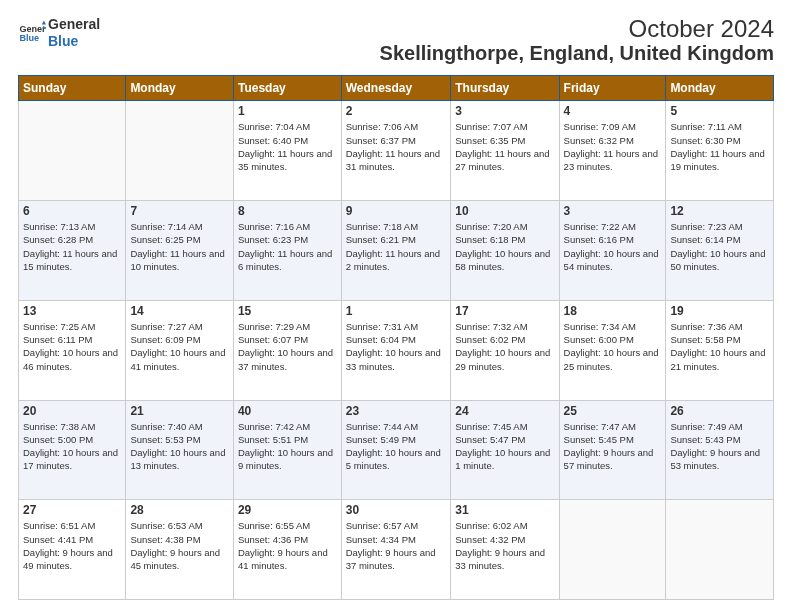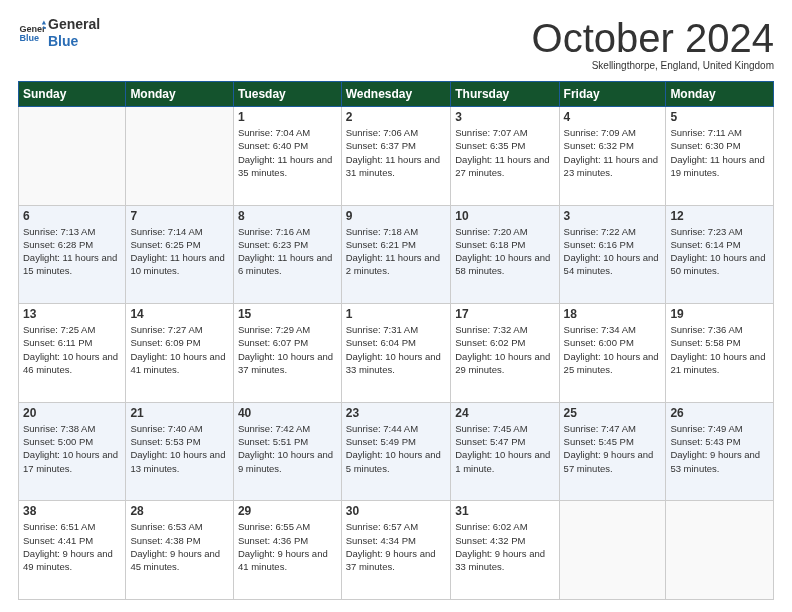--- a/index.html
+++ b/index.html
@@ -29,37 +29,37 @@
       gap: 2px;
     }
     .logo-icon {
       width: 28px;
       height: 28px;
     }
     .title-block {
       text-align: right;
     }
     .month-title {
-      font-size: 40px;
+      font-size: 24px;
       font-weight: normal;
       color: #333;
       line-height: 1.1;
     }
     .location-title {
-      font-size: 10px;
+      font-size: 20px;
       color: #333;
-      font-weight: normal;
+      font-weight: bold;
     }
     .calendar-table {
       width: 100%;
       border-collapse: collapse;
       flex: 1;
     }
     .calendar-table thead tr th {
-      background-color: #14532d;
+      background-color: #a16207;
       color: #fff;
       font-size: 12px;
       font-weight: bold;
       padding: 5px 4px;
       border: 1px solid #1a5a9a;
       text-align: left;
     }
     .calendar-table tbody tr td {
       border: 1px solid #ccc;
       vertical-align: top;
@@ -293,21 +293,21 @@
           </td>
           <td>
             <span class="day-number">26</span>
             <div class="day-info">Sunrise: 7:49 AM
 Sunset: 5:43 PM
 Daylight: 9 hours and 53 minutes.</div>
           </td>
         </tr>
         <tr>
           <td>
-            <span class="day-number">38</span>
+            <span class="day-number">27</span>
             <div class="day-info">Sunrise: 6:51 AM
 Sunset: 4:41 PM
 Daylight: 9 hours and 49 minutes.</div>
           </td>
           <td>
             <span class="day-number">28</span>
             <div class="day-info">Sunrise: 6:53 AM
 Sunset: 4:38 PM
 Daylight: 9 hours and 45 minutes.</div>
           </td>

